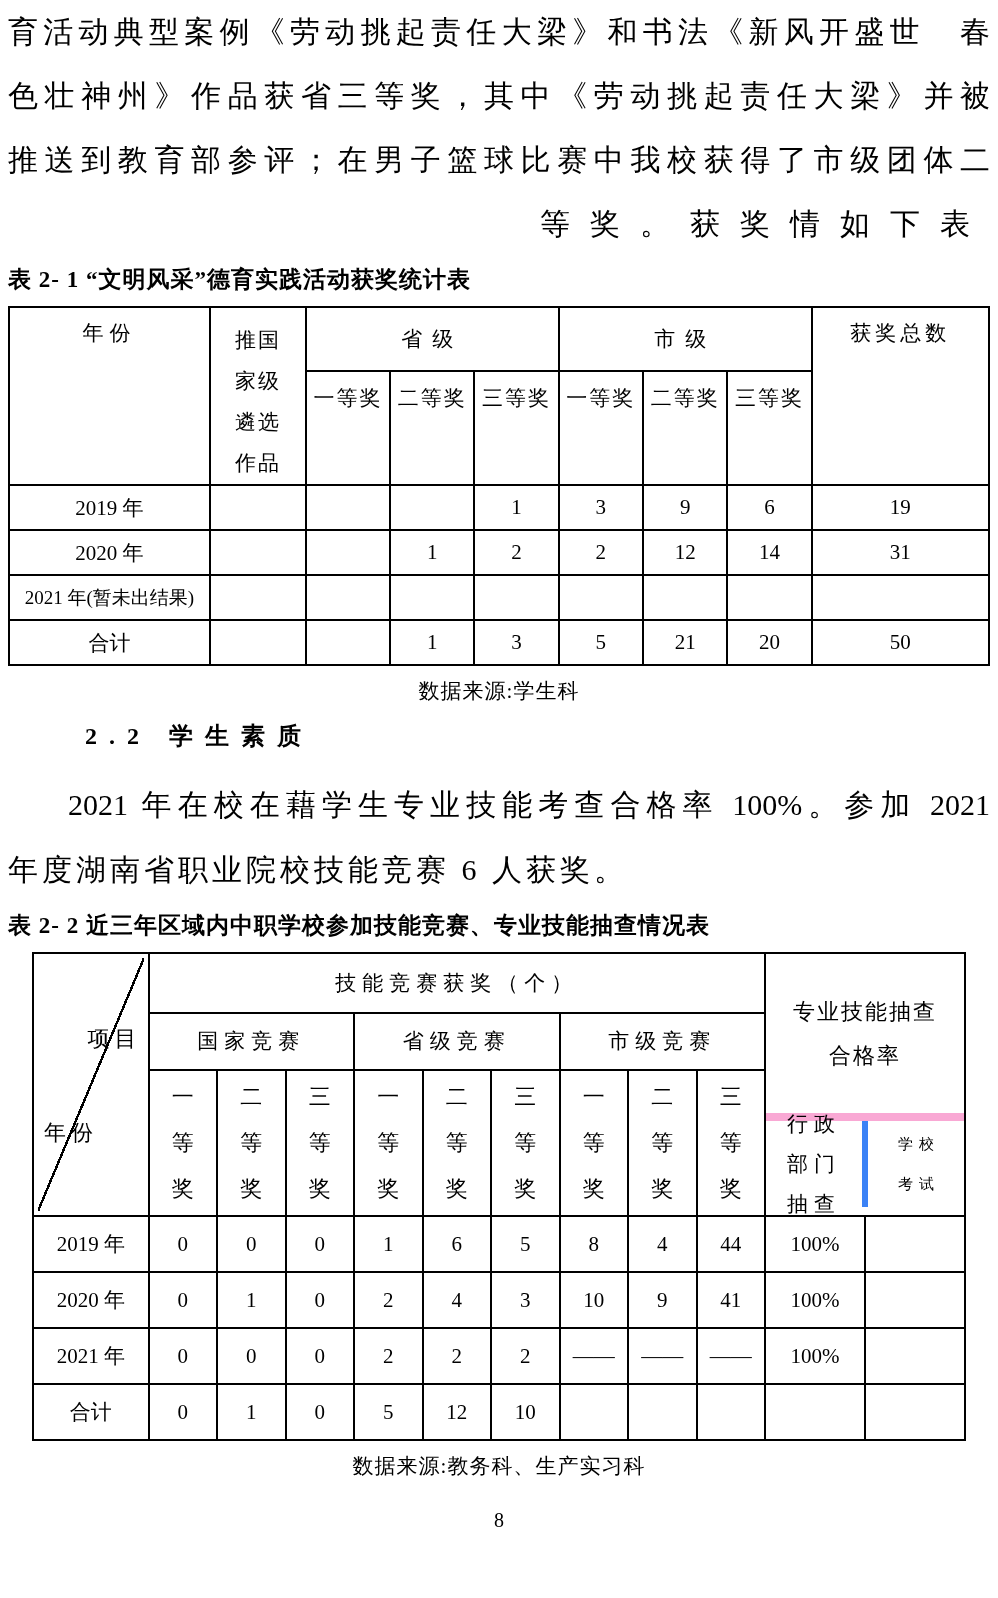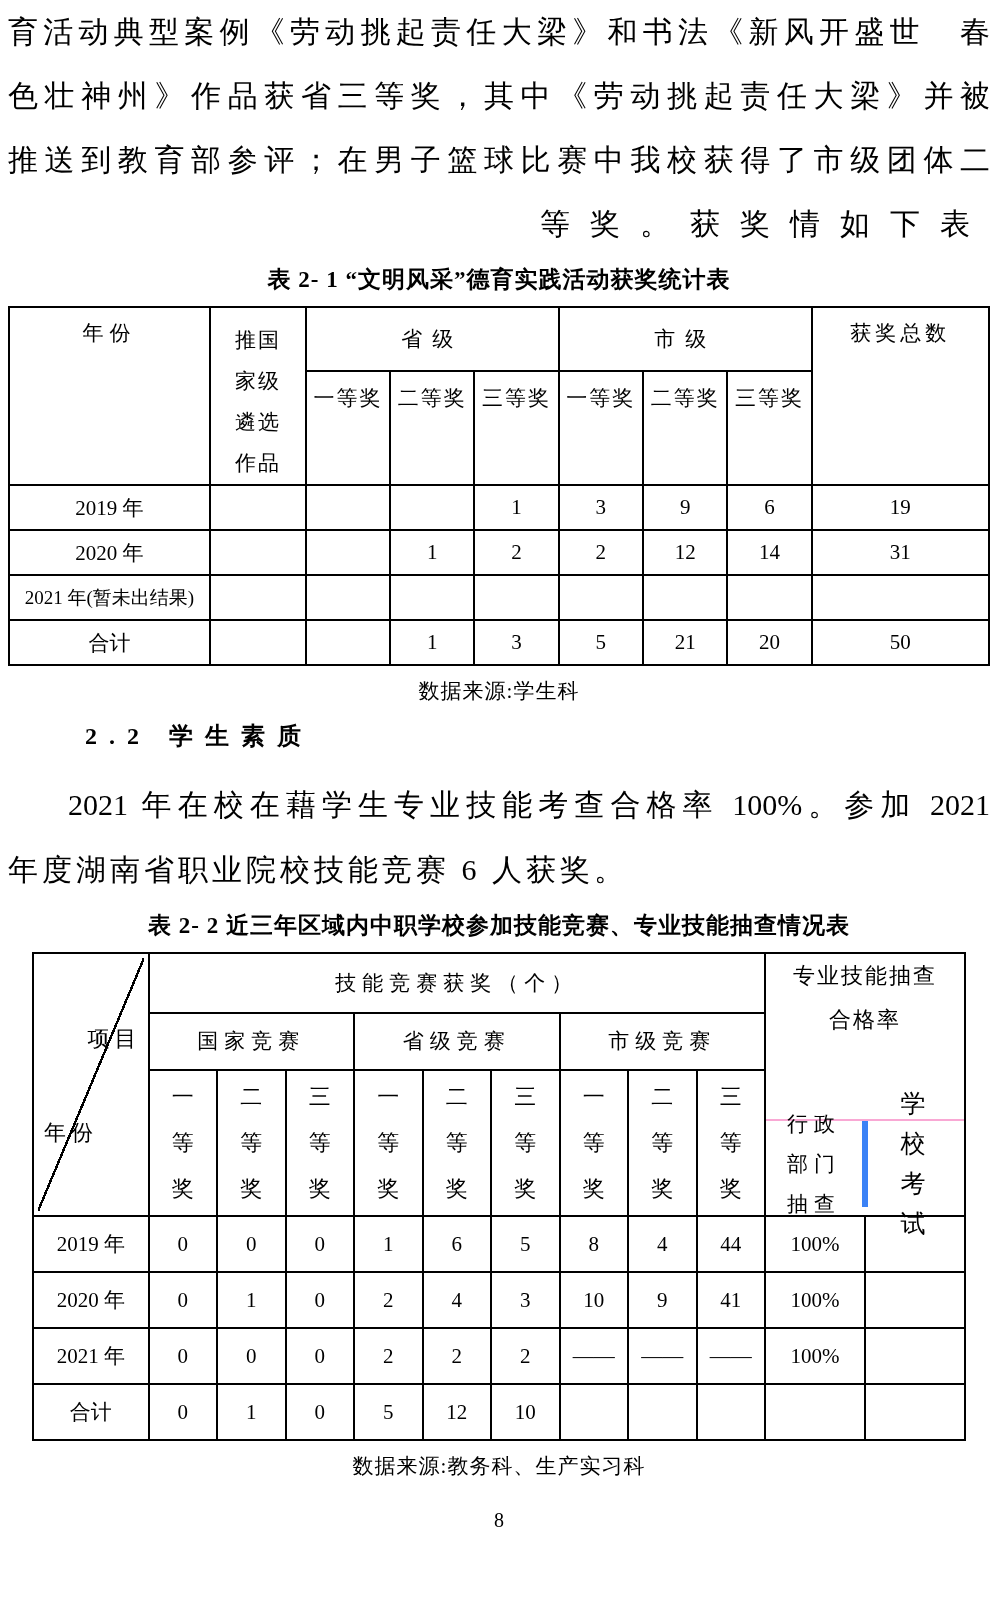--- a/index.html
+++ b/index.html
@@ -10,21 +10,21 @@
   
   .pline{height:64px;line-height:64px;font-size:30px;}
   .just{text-align:justify;text-align-last:justify;text-justify:inter-character;}
   .sparse{letter-spacing:20px;text-align:right;}
   .indent{padding-left:60px;}
   .p2line2{letter-spacing:4px;}
   .p2 .pline{height:65px;line-height:65px;}
   .p2{margin-top:14px;}
 
   
-  .tcaption{text-align:center;font-weight:bold;font-size:23px;height:36px;line-height:36px;
+  .tcaption{font-weight:bold;font-size:23px;height:36px;line-height:36px;
             margin-top:6px;letter-spacing:1px;}
   .src{text-align:center;font-size:21px;margin-top:10px;height:30px;line-height:30px;letter-spacing:1px;}
   .sec{font-size:24px;font-weight:bold;margin:8px 0 0 77px;height:44px;line-height:44px;letter-spacing:12px;}
 
   
   table{border-collapse:collapse;table-layout:fixed;}
   td{border:2px solid #000;text-align:center;vertical-align:middle;font-size:21px;padding:0;
      word-break:break-all;}
   .t1{width:982px;margin-top:8px;}
   .t1 .h1{height:48px;}
@@ -52,29 +52,29 @@
   .diag{vertical-align:top;padding:4px;}
   .diag-inner{position:relative;width:100%;height:253px;
     background:linear-gradient(to bottom right,transparent calc(50% - 1.2px),
                #000 calc(50% - 1.2px),#000 calc(50% + 1.2px),transparent calc(50% + 1.2px));}
   .dlab{position:absolute;font-size:22px;letter-spacing:5px;}
   .dlab-top{top:66px;right:2px;}
   .dlab-bot{top:160px;left:6px;}
 
   .rbtd{padding:0;vertical-align:top;}
   .rb{height:253px;display:flex;flex-direction:column;}
-  .rb-top{flex:1 1 auto;display:flex;align-items:flex-start;justify-content:center;
-          border-bottom:2px solid #f9a8d4;}
+  .rb-top{flex:1 1 auto;display:flex;align-items:center;justify-content:center;
+          border-bottom:8px solid #f9a8d4;}
   .wrap150{display:inline-block;max-width:150px;word-break:break-all;line-height:44px;
            font-size:22px;letter-spacing:2px;text-align:center;}
   .rb-bottom{height:86px;display:flex;align-items:stretch;}
   .rb-bl,.rb-br{flex:1;display:flex;align-items:center;justify-content:center;}
   .rb-bl{border-right:6px solid #3b82f6;}
   .wrap70{display:inline-block;max-width:70px;word-break:break-all;line-height:40px;font-size:21px;}
-  .wrap50{display:inline-block;max-width:48px;word-break:break-all;line-height:40px;font-size:25px;}
+  .wrap50{display:inline-block;max-width:48px;word-break:break-all;line-height:40px;font-size:15px;text-align:right;}
 
   .pagenum{text-align:center;font-size:20px;margin-top:28px;}
 </style>
 </head>
 <body>
 
 <div class="page">
 
   <div class="para">
     <div class="pline just">育活动典型案例《劳动挑起责任大梁》和书法《新风开盛世　春</div>

